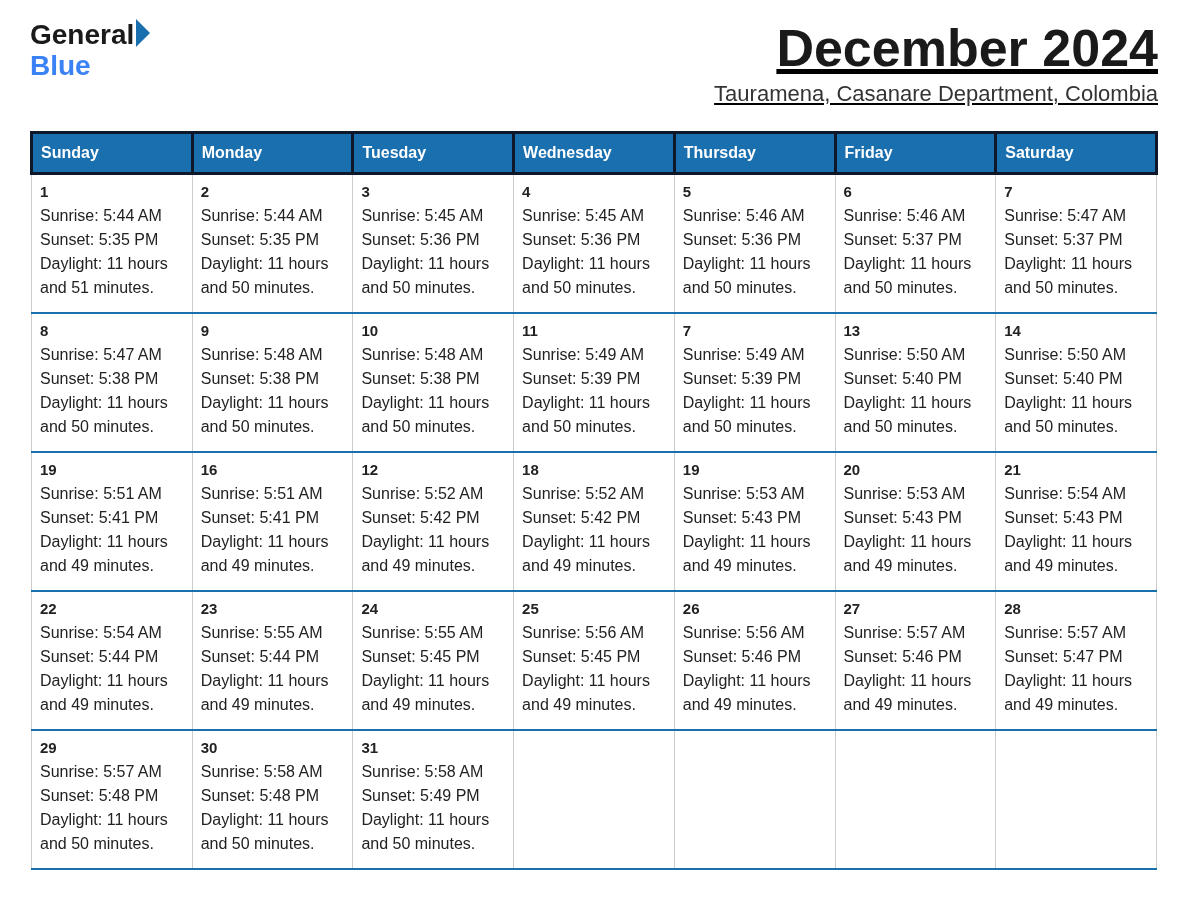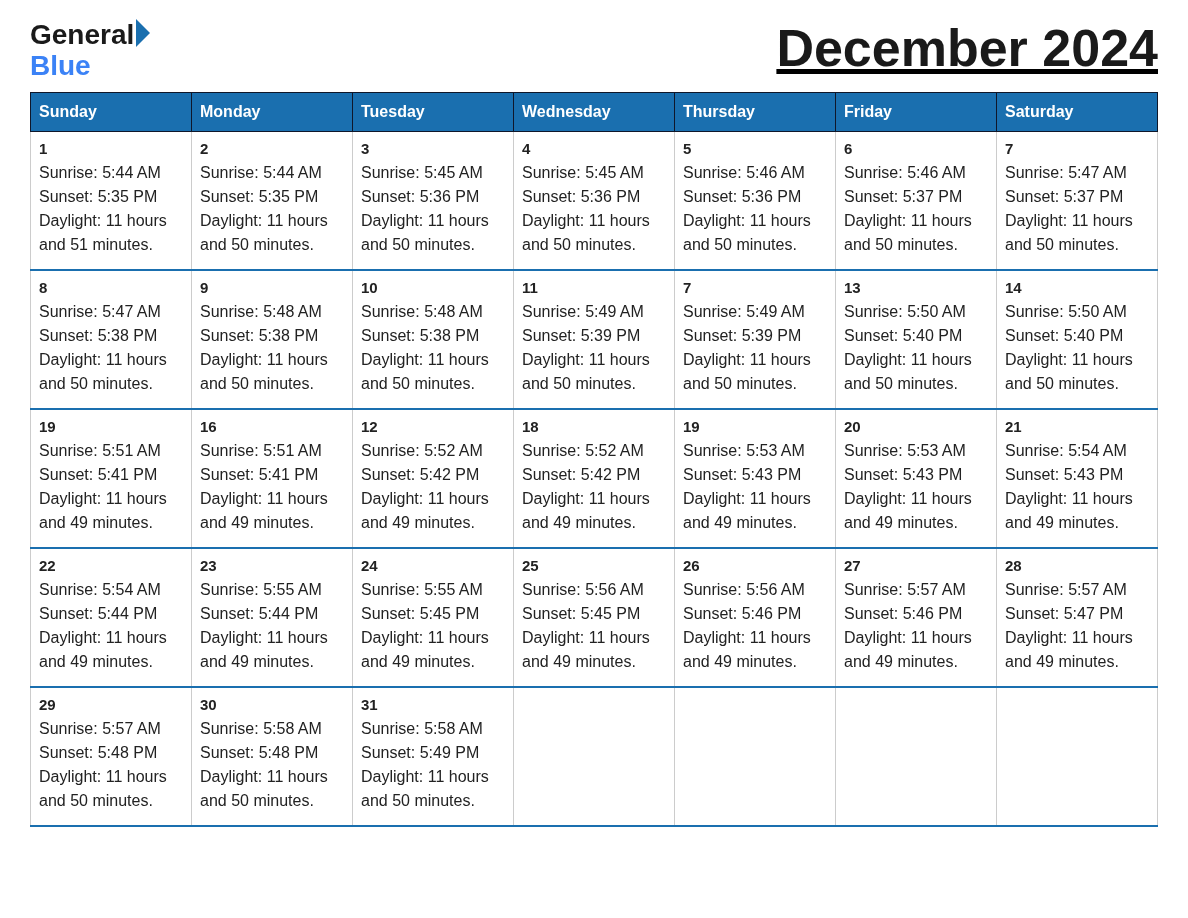--- a/index.html
+++ b/index.html
@@ -7,21 +7,21 @@
       font-family: Arial, sans-serif;
       background: #fff;
       padding: 20px 30px;
       width: 1188px;
       min-height: 918px;
     }
     .header {
       display: flex;
       justify-content: space-between;
       align-items: flex-start;
-      margin-bottom: 10px;
+      margin-bottom: 24px;
     }
     .logo-text-general {
       font-size: 28px;
       font-weight: bold;
       color: #1a1a1a;
     }
     .logo-arrow {
       width: 0;
       height: 0;
       border-left: 14px solid #1a6faf;
@@ -64,21 +64,21 @@
       border-collapse: collapse;
       margin-top: 10px;
     }
     thead tr th {
       background-color: #1a6faf;
       color: #fff;
       padding: 10px 8px;
       font-size: 16px;
       font-weight: bold;
       text-align: left;
-      border: 1px solid #0f172a;
+      border: 3px solid #0f172a;
     }
     tbody tr td {
       vertical-align: top;
       padding: 8px 8px 12px 8px;
       border: 1px solid #ccc;
       font-size: 13px;
       color: #222;
       width: 14.28%;
       min-height: 100px;
     }
@@ -107,20 +107,21 @@
     <div class="logo-top-row">
       <span class="logo-text-general">General</span>
       <span class="logo-arrow"></span>
     </div>
     <div>
       <span class="logo-line2">Blue</span>
     </div>
   </div>
   <div class="title-block">
     <div class="calendar-title">December 2024</div>
+    <div class="calendar-subtitle">Tauramena, Casanare Department, Colombia</div>
   </div>
 </div>
 
 <table>
   <thead>
     <tr>
     <th>Sunday</th>
         <th>Monday</th>
         <th>Tuesday</th>
         <th>Wednesday</th>

